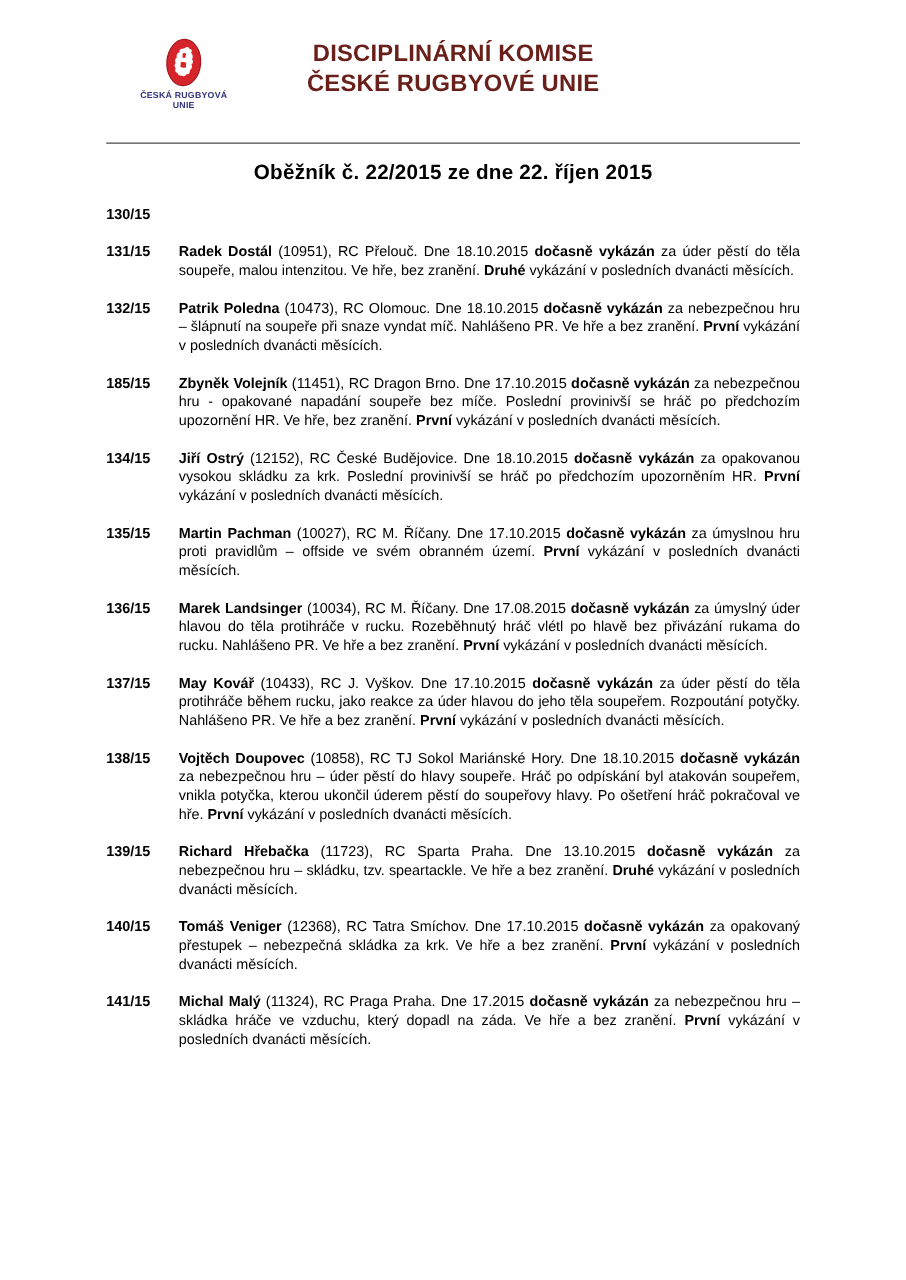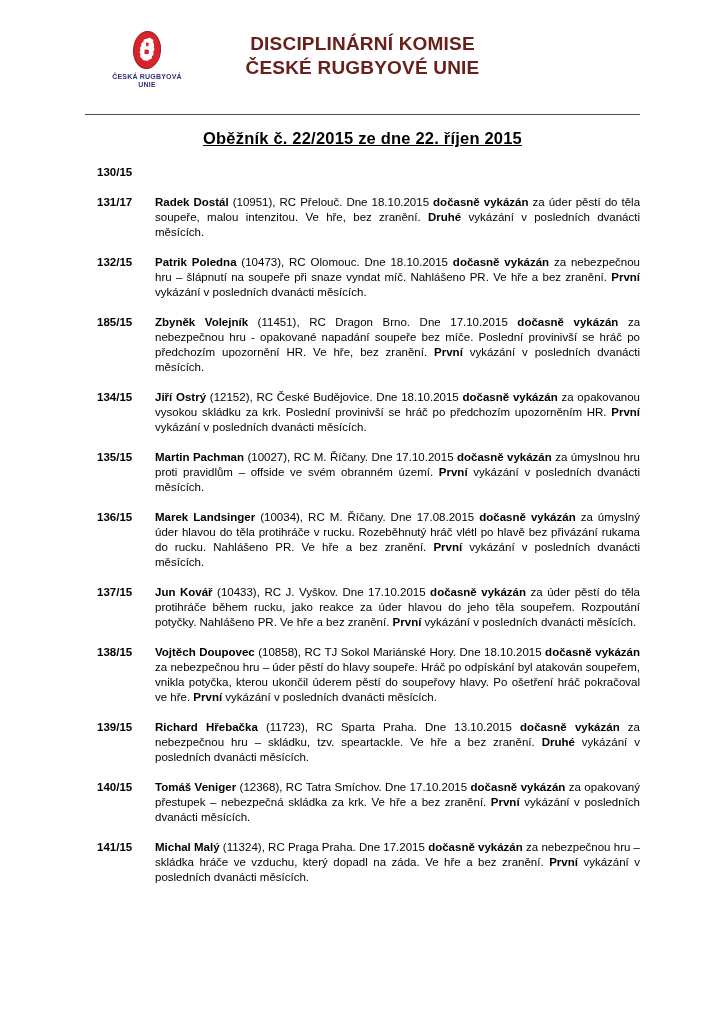--- a/index.html
+++ b/index.html
@@ -36,25 +36,24 @@
   .header-divider {
     border: none; border-top: 1px solid #4a4a4a;
     margin: 22px 0 0 0;
   }
   
   .circular-title {
     margin: 14px 0 17px 0;
     text-align: center;
     font-size: 16.5px; font-weight: 700; letter-spacing: 0.2px;
     color: #000000;
-    text-decoration: underline;
   }
   
   .entries { }
-  .entry { display: flex; margin: 0 0 15px 12px; }
+  .entry { display: flex; margin: 0 0 15px 0; }
   .entry-num {
     flex: 0 0 52px; width: 52px;
     font-weight: 700; font-size: 11.5px; line-height: 15px;
     white-space: nowrap;
   }
   .entry-text {
     flex: 1 1 auto; margin: 0 0 0 6px;
     font-size: 11.5px; line-height: 15px;
     text-align: justify; text-align-last: left;
   }
@@ -94,21 +93,21 @@
 
   <hr class="header-divider">
 
   <h1 class="circular-title">Oběžník č. 22/2015 ze dne 22. říjen 2015</h1>
 
   <main class="entries" id="entries">
       <div class="entry">
         <div class="entry-num">130/15</div>
       </div>
       <div class="entry">
-        <div class="entry-num">131/17</div>
+        <div class="entry-num">131/15</div>
         <p class="entry-text"><b>Radek Dostál</b><span> (10951), RC Přelouč. Dne 18.10.2015 </span><b>dočasně vykázán</b><span> za úder pěstí do těla soupeře, malou intenzitou. Ve hře, bez zranění. </span><b>Druhé</b><span> vykázání v posledních dvanácti měsících.</span></p>
       </div>
       <div class="entry">
         <div class="entry-num">132/15</div>
         <p class="entry-text"><b>Patrik Poledna</b><span> (10473), RC Olomouc. Dne 18.10.2015 </span><b>dočasně vykázán</b><span> za nebezpečnou hru – šlápnutí na soupeře při snaze vyndat míč. Nahlášeno PR. Ve hře a bez zranění. </span><b>První</b><span> vykázání v posledních dvanácti měsících.</span></p>
       </div>
       <div class="entry">
         <div class="entry-num">185/15</div>
         <p class="entry-text"><b>Zbyněk Volejník</b><span> (11451), RC Dragon Brno. Dne 17.10.2015 </span><b>dočasně vykázán</b><span> za nebezpečnou hru - opakované napadání soupeře bez míče. Poslední provinivší se hráč po předchozím upozornění HR. Ve hře, bez zranění. </span><b>První</b><span> vykázání v posledních dvanácti měsících.</span></p>
       </div>
@@ -119,21 +118,21 @@
       <div class="entry">
         <div class="entry-num">135/15</div>
         <p class="entry-text"><b>Martin Pachman</b><span> (10027), RC M. Říčany. Dne 17.10.2015 </span><b>dočasně vykázán</b><span> za úmyslnou hru proti pravidlům – offside ve svém obranném území. </span><b>První</b><span> vykázání v posledních dvanácti měsících.</span></p>
       </div>
       <div class="entry">
         <div class="entry-num">136/15</div>
         <p class="entry-text"><b>Marek Landsinger</b><span> (10034), RC M. Říčany. Dne 17.08.2015 </span><b>dočasně vykázán</b><span> za úmyslný úder hlavou do těla protihráče v rucku. Rozeběhnutý hráč vlétl po hlavě bez přivázání rukama do rucku. Nahlášeno PR. Ve hře a bez zranění. </span><b>První</b><span> vykázání v posledních dvanácti měsících.</span></p>
       </div>
       <div class="entry">
         <div class="entry-num">137/15</div>
-        <p class="entry-text"><b>Jun Kovář</b><span> (10433), RC J. Vyškov. Dne 17.10.2015 </span><b>dočasně vykázán</b><span> za úder pěstí do těla protihráče během rucku, jako reakce za úder hlavou do jeho těla soupeřem. Rozpoutání potyčky. Nahlášeno PR. Ve hře a bez zranění. </span><b>První</b><span> vykázání v posledních dvanácti měsících.</span></p>
+        <p class="entry-text"><b>May Kovář</b><span> (10433), RC J. Vyškov. Dne 17.10.2015 </span><b>dočasně vykázán</b><span> za úder pěstí do těla protihráče během rucku, jako reakce za úder hlavou do jeho těla soupeřem. Rozpoutání potyčky. Nahlášeno PR. Ve hře a bez zranění. </span><b>První</b><span> vykázání v posledních dvanácti měsících.</span></p>
       </div>
       <div class="entry">
         <div class="entry-num">138/15</div>
         <p class="entry-text"><b>Vojtěch Doupovec</b><span> (10858), RC TJ Sokol Mariánské Hory. Dne 18.10.2015 </span><b>dočasně vykázán</b><span> za nebezpečnou hru – úder pěstí do hlavy soupeře. Hráč po odpískání byl atakován soupeřem, vnikla potyčka, kterou ukončil úderem pěstí do soupeřovy hlavy. Po ošetření hráč pokračoval ve hře. </span><b>První</b><span> vykázání v posledních dvanácti měsících.</span></p>
       </div>
       <div class="entry">
         <div class="entry-num">139/15</div>
         <p class="entry-text"><b>Richard Hřebačka</b><span> (11723), RC Sparta Praha. Dne 13.10.2015 </span><b>dočasně vykázán</b><span> za nebezpečnou hru – skládku, tzv. speartackle. Ve hře a bez zranění. </span><b>Druhé</b><span> vykázání v posledních dvanácti měsících.</span></p>
       </div>
       <div class="entry">

